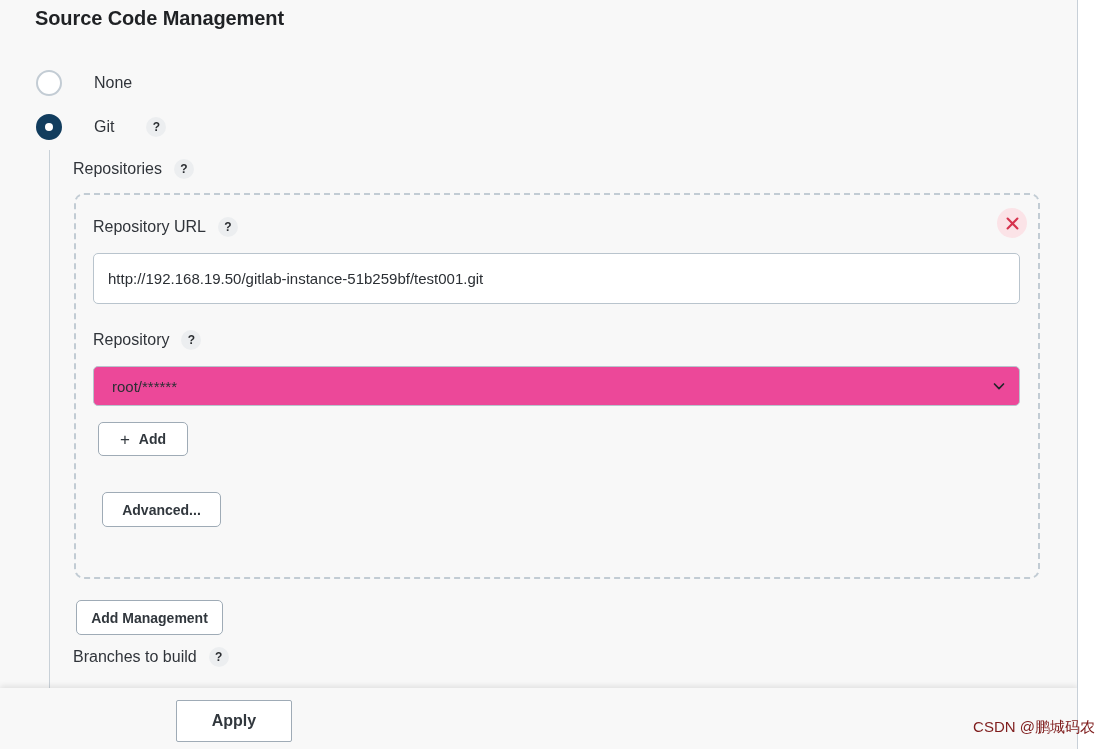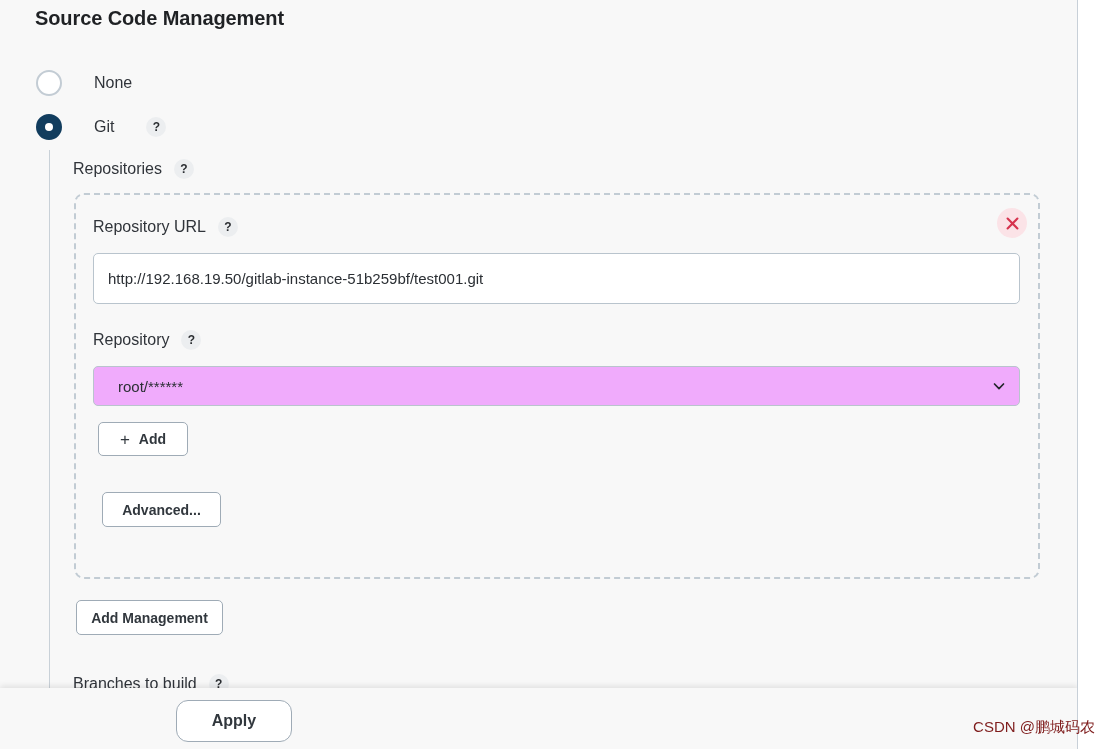--- a/index.html
+++ b/index.html
@@ -154,26 +154,26 @@
   }
   .repo-url-input { top: 253px; }
 
   .select-wrap {
     position: absolute;
     left: 93px; top: 366px;
     width: 927px; height: 40px;
   }
   .select-box {
     width: 100%; height: 100%;
-    background: #f0abfc;
+    background: #ec4899;
     border: 1px solid #b9c4cd;
     border-radius: 5px;
     display: flex;
     align-items: center;
-    padding: 0 24px;
+    padding: 0 18px;
     font-size: 15px;
     color: #2b2f34;
   }
   .chevron {
     position: absolute;
     right: 14px; top: 50%;
     transform: translateY(-50%);
     width: 14px; height: 14px;
     pointer-events: none;
   }
@@ -225,21 +225,21 @@
   .plus-icon {
     font-size: 17px;
     font-weight: 400;
     line-height: 1;
     color: #31373d;
   }
 
   
   .branches-label {
     position: absolute;
-    left: 73px; top: 674px;
+    left: 73px; top: 647px;
     display: flex;
     align-items: center;
     gap: 12px;
     font-size: 16px;
     color: #30343a;
   }
 
   
   .bottom-bar {
     position: absolute;
@@ -262,21 +262,21 @@
     font-size: 16px;
     font-weight: bold;
     cursor: pointer;
   }
   .btn-apply {
     position: absolute;
     left: 176px; top: 12px;
     width: 116px; height: 42px;
     background: #ffffff;
     border: 1px solid #9fabb6;
-    border-radius: 12px;
+    border-radius: 2px;
     color: #31373d;
     font-family: "Liberation Sans", sans-serif;
     font-size: 16px;
     font-weight: bold;
     cursor: pointer;
   }
 
   
   .watermark {
     position: absolute;

